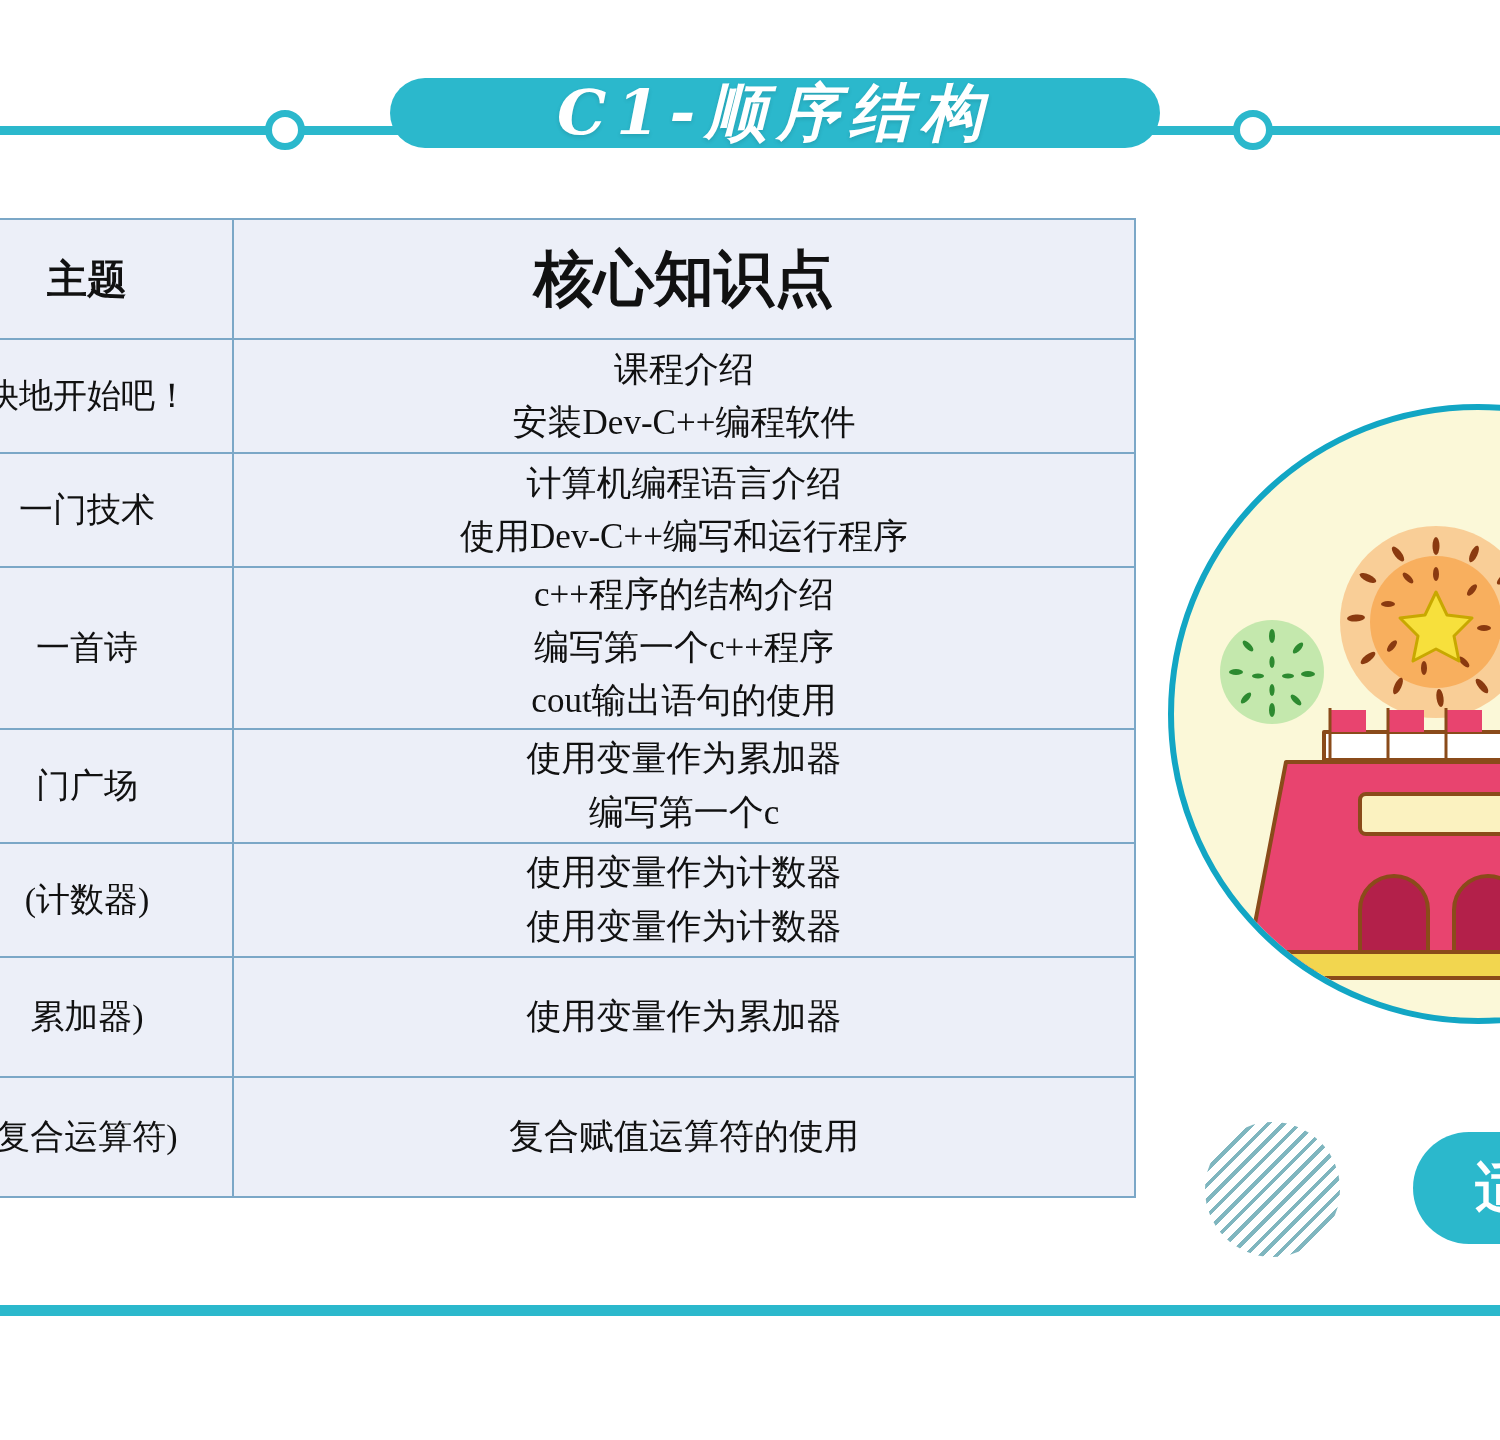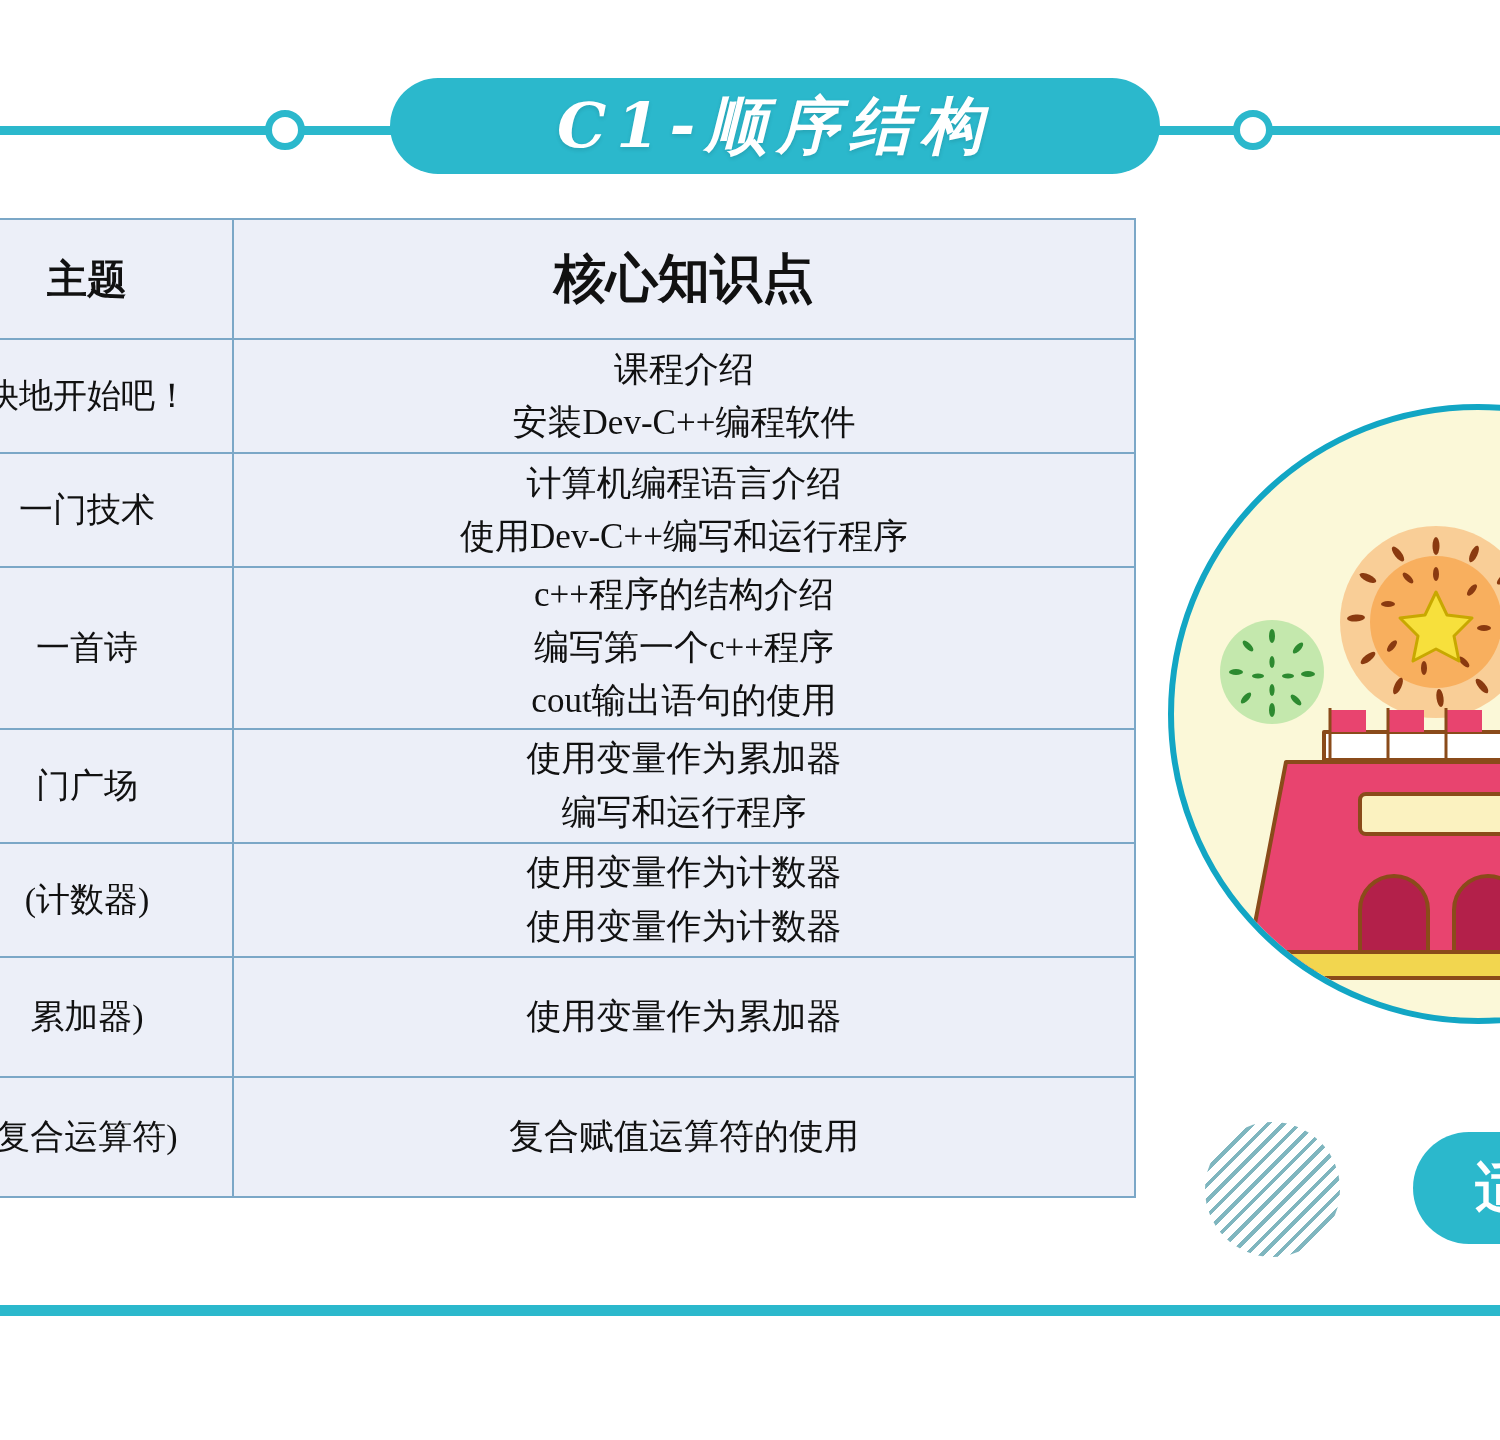--- a/index.html
+++ b/index.html
@@ -35,21 +35,21 @@
   }
   #ring-left  { left: 265px;  top: 110px; }
   #ring-right { left: 1233px; top: 110px; }
 
   
   #title-banner {
     position: absolute;
     left: 390px;
     top: 78px;
     width: 770px;
-    height: 96px;
+    height: 70px;
     background: #2bb8cc;
     border-radius: 49px;
     display: flex;
     align-items: center;
     justify-content: center;
     box-sizing: border-box;
   }
   #title-text {
     color: #ffffff;
     font-size: 62px;
@@ -120,21 +120,21 @@
     background: #eceff8;
     text-align: center;
     vertical-align: middle;
     color: #111111;
     padding: 0;
   }
   #schedule-table th { height: 118px; }
   .col-topic { width: 290px; }
   .col-points { width: 900px; }
   .th-topic  { font-size: 40px; font-weight: 700; }
-  .th-points { font-size: 52px; font-weight: 700; }
+  .th-points { font-size: 60px; font-weight: 700; }
   .cell-topic  { font-size: 34px; line-height: 1.45; }
   .cell-points { font-size: 35px; line-height: 1.52; }
   .row-h-2 td { height: 112px; }
   .row-h-3 td { height: 142px; }
   .row-h-1 td { height: 118px; }
 
   
   #illustration {
     position: absolute;
     left: 1168px;
@@ -329,21 +329,21 @@
       <td class="cell-points">
         <div>c++程序的结构介绍</div>
         <div>编写第一个c++程序</div>
         <div>cout输出语句的使用</div>
       </td>
     </tr>
     <tr class="row-h-2">
       <td class="cell-topic">门广场</td>
       <td class="cell-points">
         <div>使用变量作为累加器</div>
-        <div>编写和运行程序</div>
+        <div>编写第一个c</div>
       </td>
     </tr>
     <tr class="row-h-2">
       <td class="cell-topic">(计数器)</td>
       <td class="cell-points">
         <div>使用变量作为计数器</div>
         <div>使用变量作为计数器</div>
       </td>
     </tr>
     <tr class="row-h-1">

